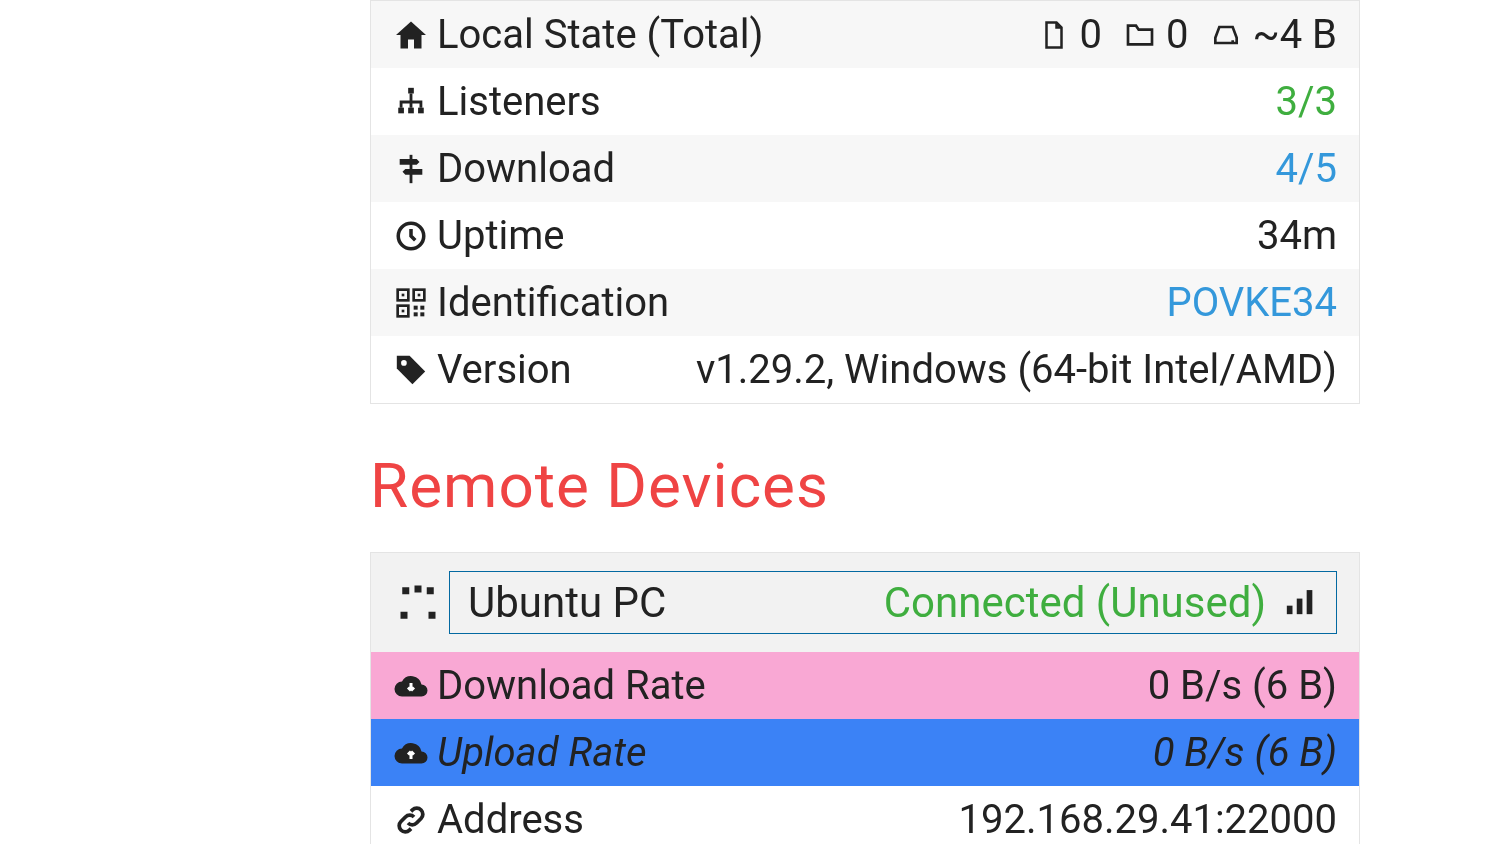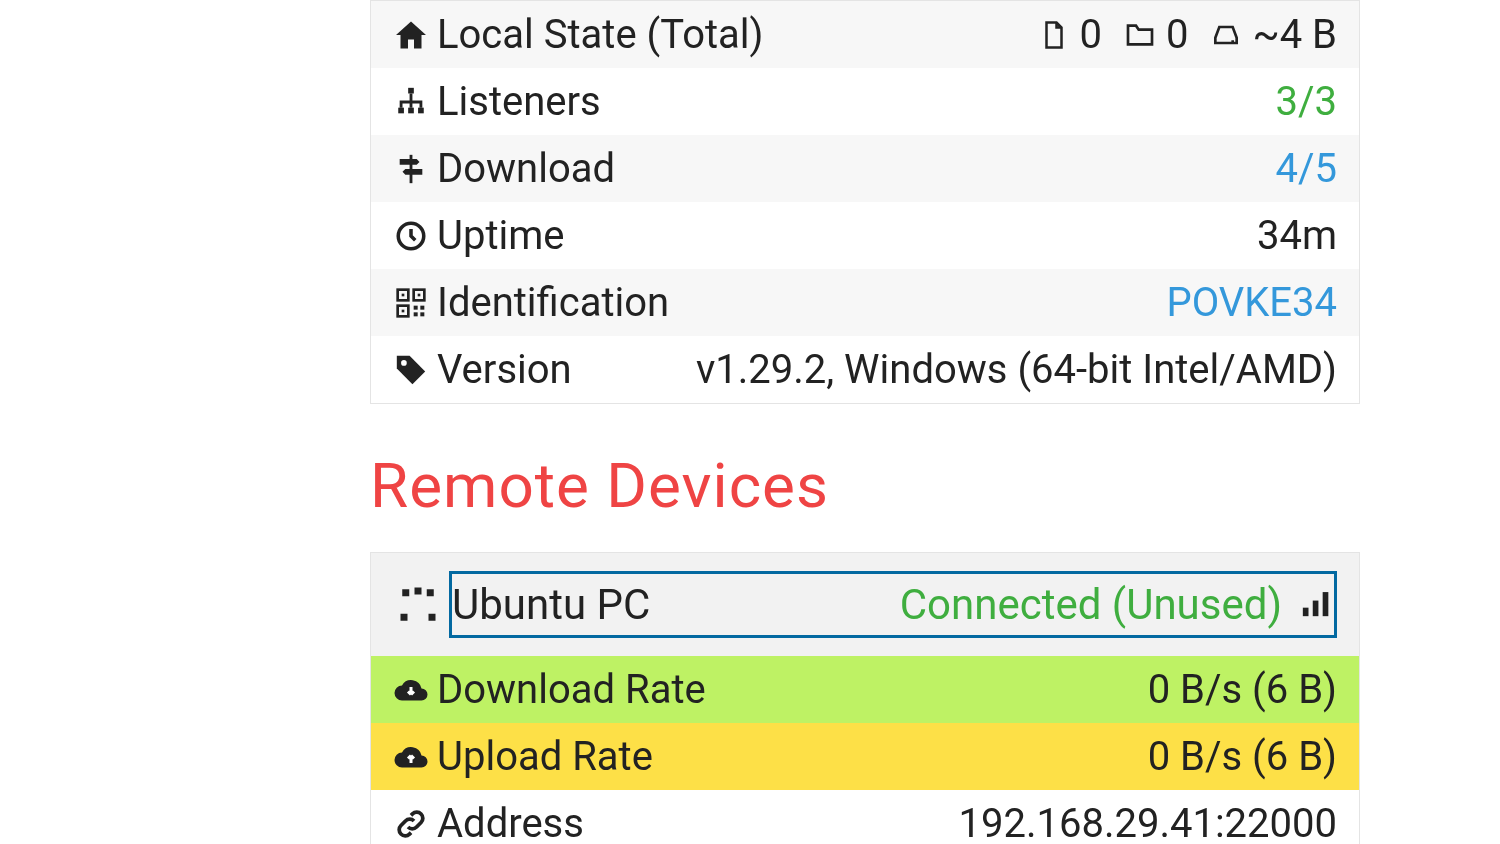--- a/index.html
+++ b/index.html
@@ -9,21 +9,21 @@
 .row { display: flex; align-items: center; justify-content: space-between; padding: 10px 22px; font-size: 40px; }
 .row:nth-child(odd) { background: #f7f7f7; }
 .row-left { display: flex; align-items: center; gap: 8px; }
 .row-right { display: flex; align-items: center; gap: 22px; white-space: nowrap; }
 .icon { width: 36px; height: 36px; display: inline-flex; align-items: center; justify-content: center; flex-shrink: 0; }
 .green { color: #3fae3f; }
 .blue { color: #3498db; }
 h2.section { font-size: 62px; font-weight: 400; margin: 45px 0 30px 0; letter-spacing: 1px; color: #ef4444; }
 .device-header { display: flex; align-items: center; padding: 18px 22px; font-size: 42px; background: #f2f2f2; }
 .device-icon { width: 50px; display: flex; align-items: center; justify-content: center; }
-.device-inner { flex: 1; display: flex; align-items: center; justify-content: space-between; border: 3px solid #0369a1; padding: 6px 0; margin-left: 6px; }
+.device-inner { flex: 1; display: flex; align-items: center; justify-content: space-between; border: 1px solid #0369a1; padding: 6px 18px; margin-left: 6px; }
 .device-status { display: flex; align-items: center; gap: 18px; }
 .device-name { font-weight: 400; }
 .conn-green { color: #3fae3f; font-weight: 400; margin-left: 12px; }
 .stat-group { display: inline-flex; align-items: center; gap: 10px; }
 .stat-icon { width: 32px; height: 32px; display: inline-flex; align-items: center; justify-content: center; }
 svg { fill: currentColor; }
 </style>
 </head>
 <body>
 
@@ -179,36 +179,36 @@
             <svg viewBox="0 0 24 24" width="34" height="34">
               <rect x="2" y="16" width="4" height="6"></rect>
                 <rect x="9" y="11" width="4" height="11"></rect>
                 <rect x="16" y="5" width="4" height="17"></rect>
             </svg>
           </span>
         </span>
       </div>
     </div>
 
-    <div class="row" style="background:#bef264;">
+    <div class="row" style="background:#f9a8d4;">
       <div class="row-left">
         <span class="icon">
           <svg viewBox="0 0 24 24" width="38" height="38">
               <path d="M6 19a5 5 0 010-10 7 7 0 0113 2 4 4 0 010 8H6z"></path>
               <path d="M12 10v5m0 0l-2-2m2 2l2-2" stroke="#fff" stroke-width="2" fill="none"></path>
             </svg>
         </span>
         <span>Download Rate</span>
       </div>
       <div class="row-right">
         <span>0 B/s (6 B)</span>
       </div>
     </div>
 
-    <div class="row" style="background:#fde047;">
+    <div class="row" style="background:#3b82f6;font-style:italic;">
       <div class="row-left">
         <span class="icon">
           <svg viewBox="0 0 24 24" width="38" height="38">
               <path d="M6 19a5 5 0 010-10 7 7 0 0113 2 4 4 0 010 8H6z"></path>
               <path d="M12 16v-5m0 0l-2 2m2-2l2 2" stroke="#fff" stroke-width="2" fill="none"></path>
             </svg>
         </span>
         <span>Upload Rate</span>
       </div>
       <div class="row-right">

